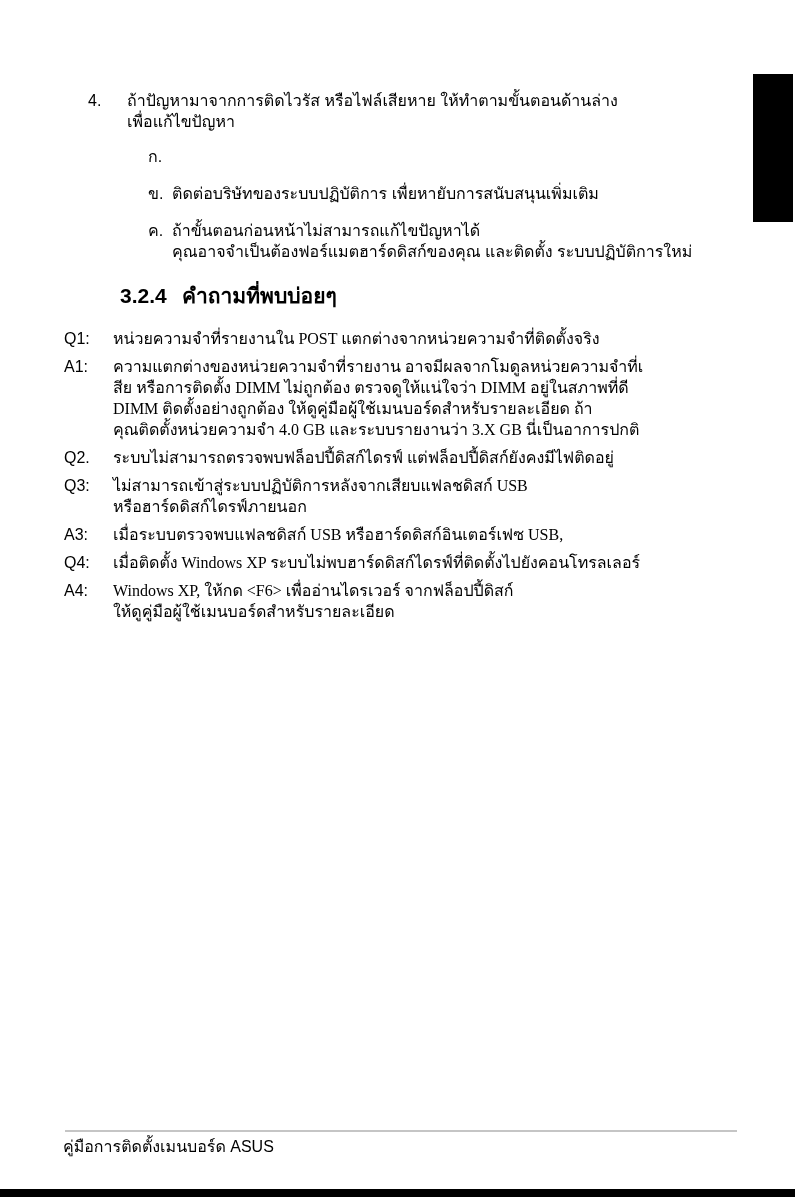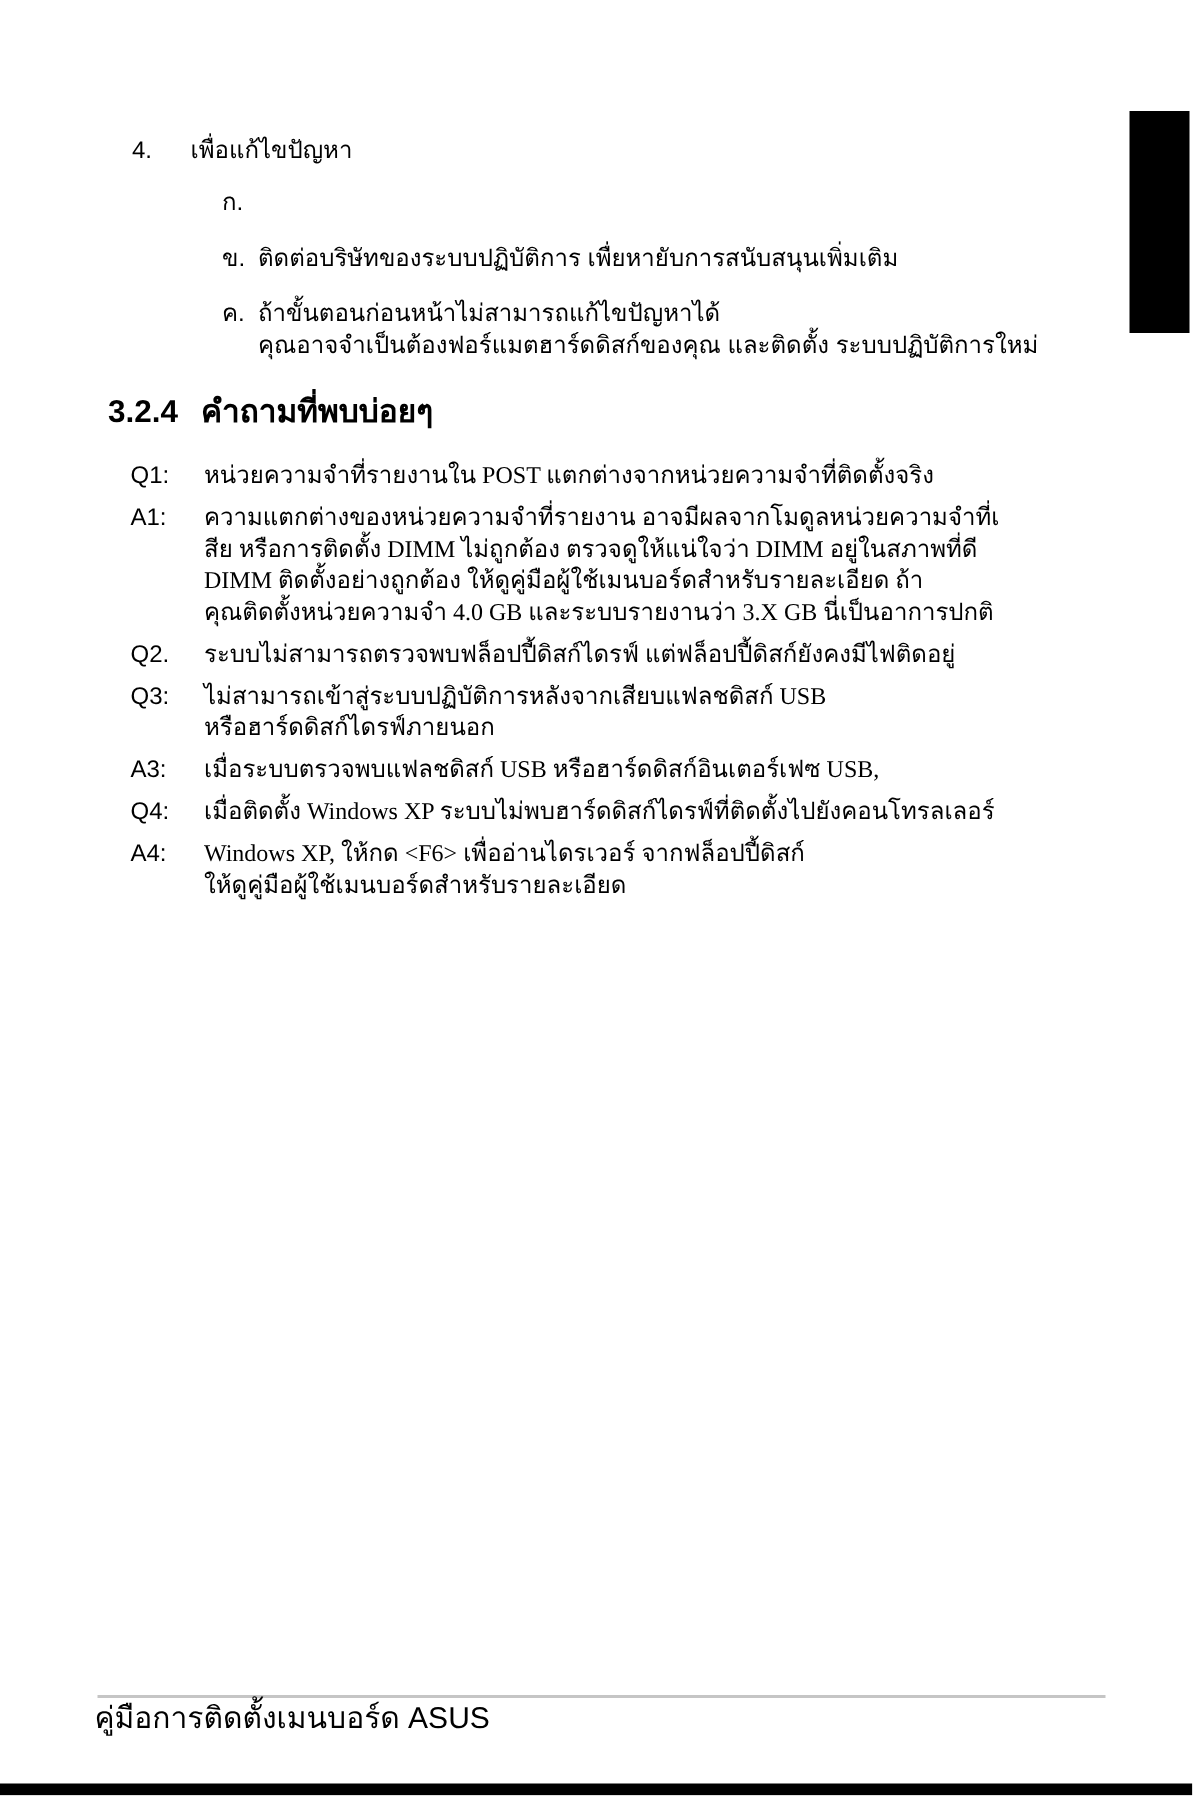--- a/index.html
+++ b/index.html
@@ -25,55 +25,56 @@
   .line { display:block; }
   
   .item4 { padding-left:88px; margin-bottom:14px; }
   .item4 .num { flex:0 0 39px; }
   
   .sub { padding-left:148px; margin-bottom:16px; }
   .sub:last-of-type { margin-bottom:0; }
   .sub .sub-label { flex:0 0 24px; }
   
   .section-heading {
-    display:flex; padding-left:72px;
+    display:flex; padding-left:120px;
     margin-top:20px; margin-bottom:18px;
     font-size:21px; line-height:28px; font-weight:bold;
   }
   .section-heading .sec-num { flex:0 0 62px; }
   
-  .qa { padding-left:87px; margin-bottom:7px; }
+  .qa { padding-left:64px; margin-bottom:7px; }
   .qa .qa-label { flex:0 0 49px; }
   .qa .qa-text { max-width:610px;font-family:Liberation Serif, serif; }
   
   .footer-rule {
     position:absolute; left:65px; top:1130px;
     width:672px; height:2px; background:#c5c5c5;
   }
   .footer-text {
     position:absolute; left:63px; top:1136px;
-    font-size:20px; line-height:21px;
+    font-size:16px; line-height:21px;
   }
   .bottom-bar {
     position:absolute; left:0; top:1189px;
     width:795px; height:8px; background:#000000;
   }
 </style>
 </head>
 <body>
 
 <div class="page">
 
   <div class="chapter-tab"></div>
 
   <div class="content">
 
     <div class="row item4">
       <span class="num">4.</span>
       <span class="txt">
+        <span class="line">ถ้าปัญหามาจากการติดไวรัส หรือไฟล์เสียหาย ให้ทำตามขั้นตอนด้านล่าง</span>
         <span class="line">เพื่อแก้ไขปัญหา</span>
       </span>
     </div>
 
     <div class="row sub">
       <span class="sub-label">ก.</span>
     </div>
 
     <div class="row sub">
       <span class="sub-label">ข.</span>

